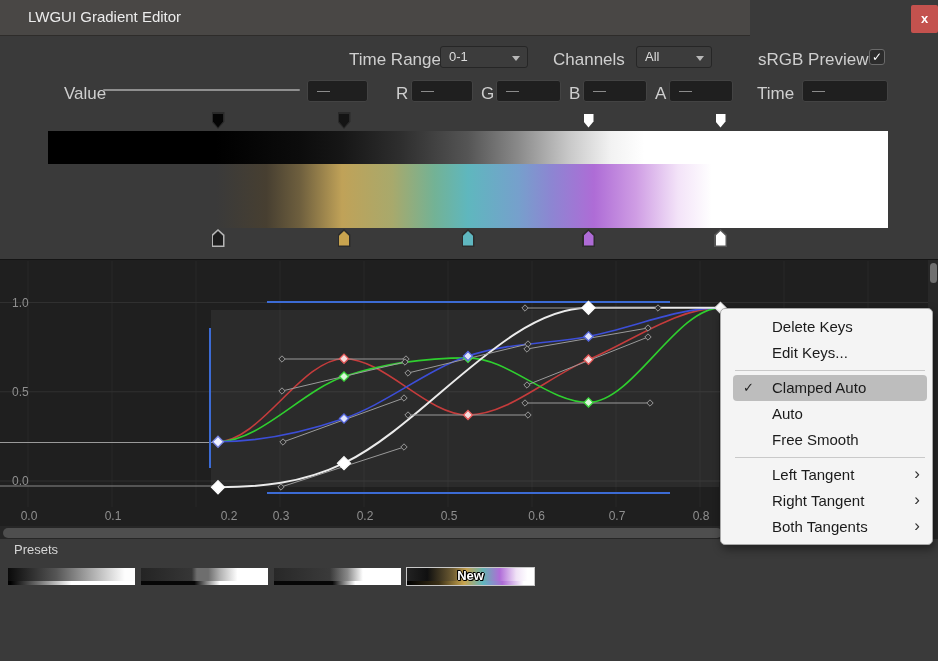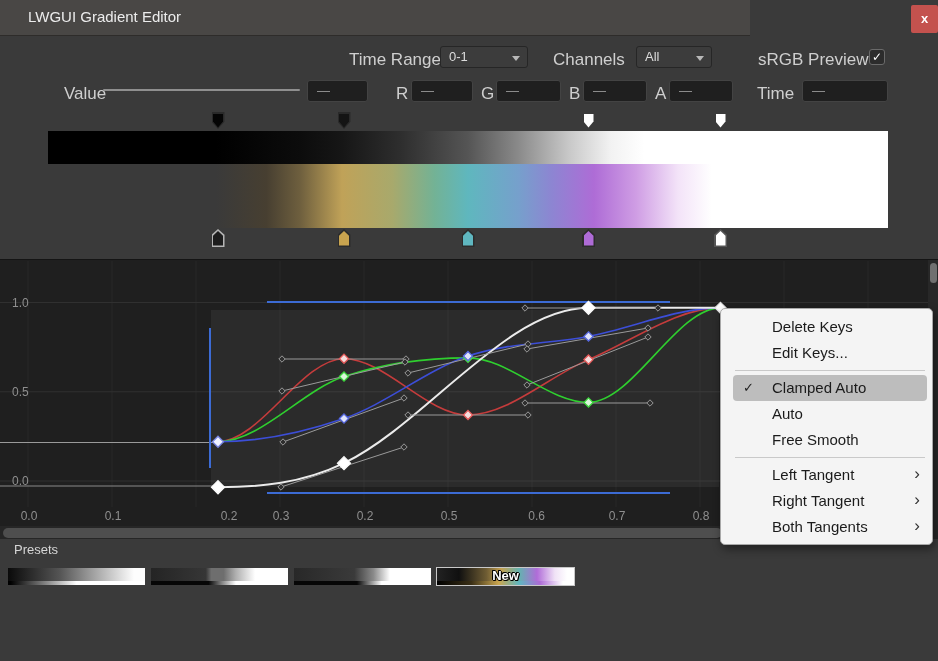--- a/index.html
+++ b/index.html
@@ -29,21 +29,21 @@
   #curve-panel{position:absolute;left:0;top:259px;width:938px;height:279px;background:#1f1f1f;border-top:1px solid #141414;}
   #curve-svg{position:absolute;left:0;top:0;}
   .tick{position:absolute;font-size:12px;color:#8f8f8f;}
   #hscroll-track{position:absolute;left:0px;top:266px;width:938px;height:13px;background:#262626;}
   #hscroll-thumb{position:absolute;left:3px;top:1.5px;width:719px;height:10px;background:#4e4e4e;border-radius:5px;cursor:grab;}
   #vscroll-track{position:absolute;left:928px;top:0px;width:10px;height:279px;background:#282828;}
   #vscroll-thumb{position:absolute;left:1.5px;top:3px;width:7px;height:20px;background:#707070;border-radius:3.5px;cursor:grab;}
   
   #presets-label{position:absolute;left:14px;top:542px;font-size:13px;color:#d6d6d6;}
   #swatches{position:absolute;left:8px;top:568px;display:flex;gap:6px;}
-  .swatch{position:relative;width:137px;height:17px;cursor:pointer;}
+  .swatch{position:relative;width:127px;height:17px;cursor:pointer;}
   .swatch .top{position:absolute;left:0;top:0;width:100%;height:13px;}
   .swatch .strip{position:absolute;left:0;top:13px;width:100%;height:4px;}
   .swatch.bordered{outline:1px solid #c8c8c8;}
   #new-label{position:absolute;left:0;top:0px;width:100%;text-align:center;font-size:13px;color:#fff;font-weight:bold;
      text-shadow:-1px 0 0 #000,1px 0 0 #000,0 -1px 0 #000,0 1px 0 #000,1px 1px 0 #000,-1px -1px 0 #000;}
   
   #context-menu{position:absolute;left:720px;top:308px;width:213px;background:#f4f4f4;border:1px solid #a8a8a8;border-radius:5px;box-shadow:2px 4px 10px rgba(0,0,0,0.45);padding:5px 0 4px 7px;z-index:50;}
   .menu-item{position:relative;height:26px;line-height:26px;font-size:15px;color:#1b1b1b;padding-left:44px;cursor:pointer;white-space:nowrap;}
   .menu-item.hl{background:#bdbdbd;border-radius:4px;margin:0 5px;padding-left:39px;}
   .menu-item .check{position:absolute;left:15px;top:0;font-size:13px;color:#222;}

